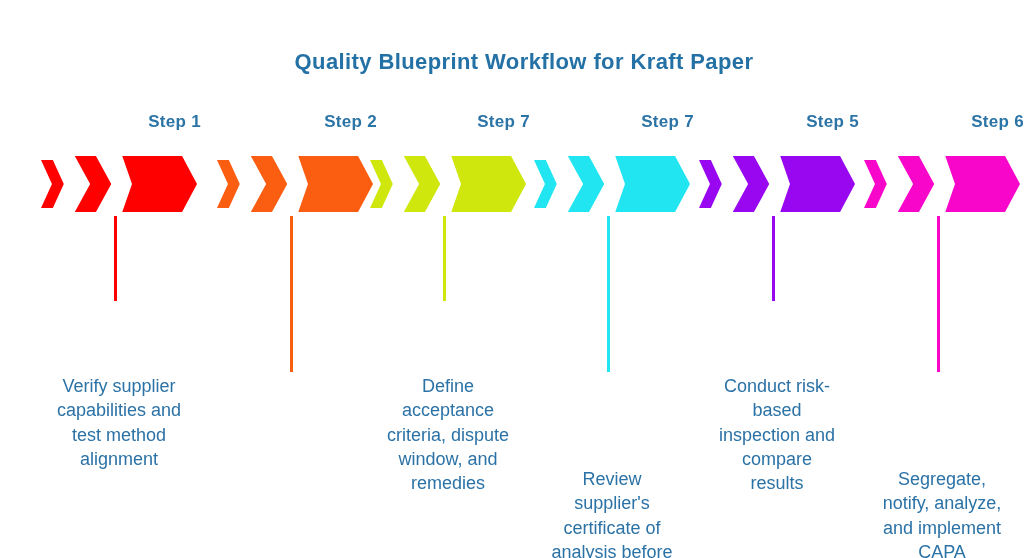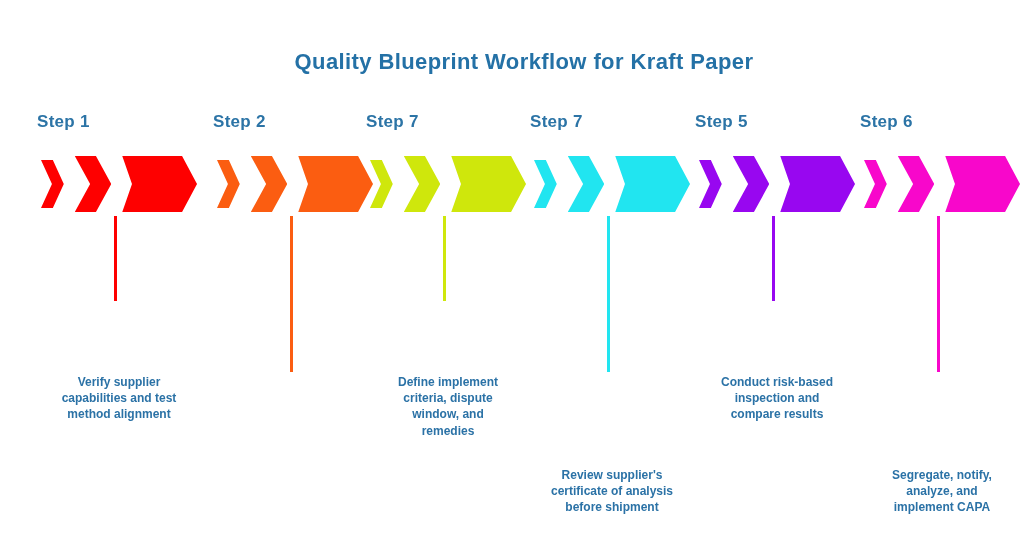--- a/index.html
+++ b/index.html
@@ -27,21 +27,21 @@
   .step-col { position: absolute; top: 0; width: 164px; height: 470px; }
   .step-col:nth-child(1) { left: 13px; }
   .step-col:nth-child(2) { left: 189px; }
   .step-col:nth-child(3) { left: 342px; }
   .step-col:nth-child(4) { left: 506px; }
   .step-col:nth-child(5) { left: 671px; }
   .step-col:nth-child(6) { left: 836px; }
 
   .step-label {
     position: absolute; top: 0; left: 0; width: 100%;
-    text-align: left;
+    text-align: right;
     font-size: 17px;
     font-weight: 700;
     letter-spacing: 0.3px;
     color: var(--label-color, #2C74A6);
   }
 
   .arrow-group {
     position: absolute; top: 44px; left: 0; width: 100%; height: 56px;
     display: flex; align-items: center; justify-content: center;
     gap: 3px;
@@ -67,22 +67,22 @@
     width: 3px; margin-left: -1.5px;
     background: var(--step-color);
   }
   .step-col.short .connector-line { height: 85px; }
   .step-col.long  .connector-line { height: 156px; }
 
   .step-desc {
     position: absolute; left: 50%; transform: translateX(-50%);
     width: 126px;
     text-align: center;
-    font-size: 12px;
-    font-weight: 700;
+    font-size: 18px;
+    font-weight: 400;
     line-height: 1.35;
     color: var(--desc-color, #2B72A6);
   }
   .step-col.short .step-desc { top: 262px; }
   .step-col.long  .step-desc { top: 355px; }
 </style>
 </head>
 <body style="--bg: #FFFFFF; --title-color: #2471A6; --label-color: #2C74A6; --desc-color: #2B72A6;">
 
 <div class="canvas">
@@ -113,21 +113,21 @@
     </div>
 
     <div class="step-col short" style="--step-color: #CFE70C;">
       <div class="step-label">Step 7</div>
       <div class="arrow-group">
         <div class="chev-small"></div>
         <div class="chev-med"></div>
         <div class="arrow-banner"></div>
       </div>
       <div class="connector-line"></div>
-      <div class="step-desc">Define implement criteria, dispute window, and remedies</div>
+      <div class="step-desc">Define acceptance criteria, dispute window, and remedies</div>
     </div>
 
     <div class="step-col long" style="--step-color: #21E5F0;">
       <div class="step-label">Step 7</div>
       <div class="arrow-group">
         <div class="chev-small"></div>
         <div class="chev-med"></div>
         <div class="arrow-banner"></div>
       </div>
       <div class="connector-line"></div>

